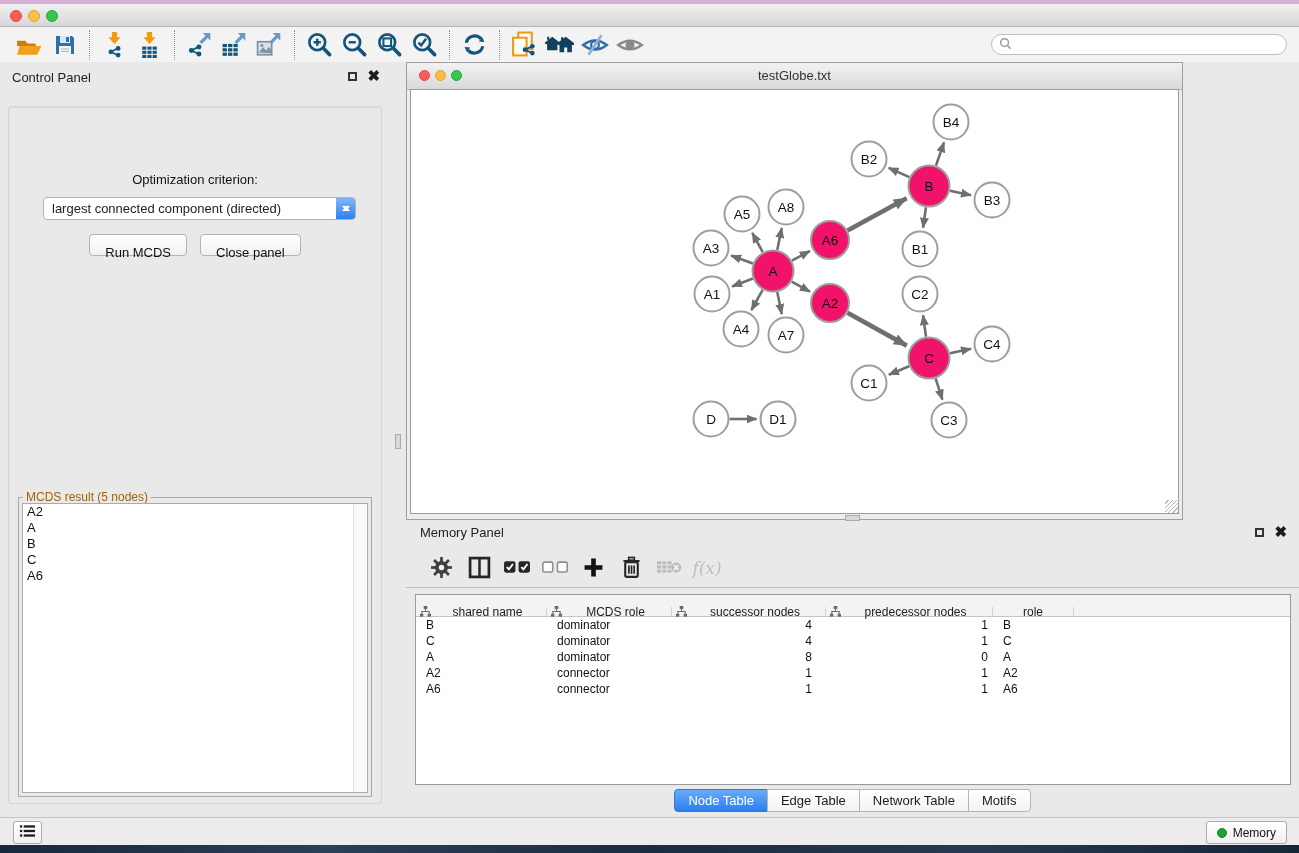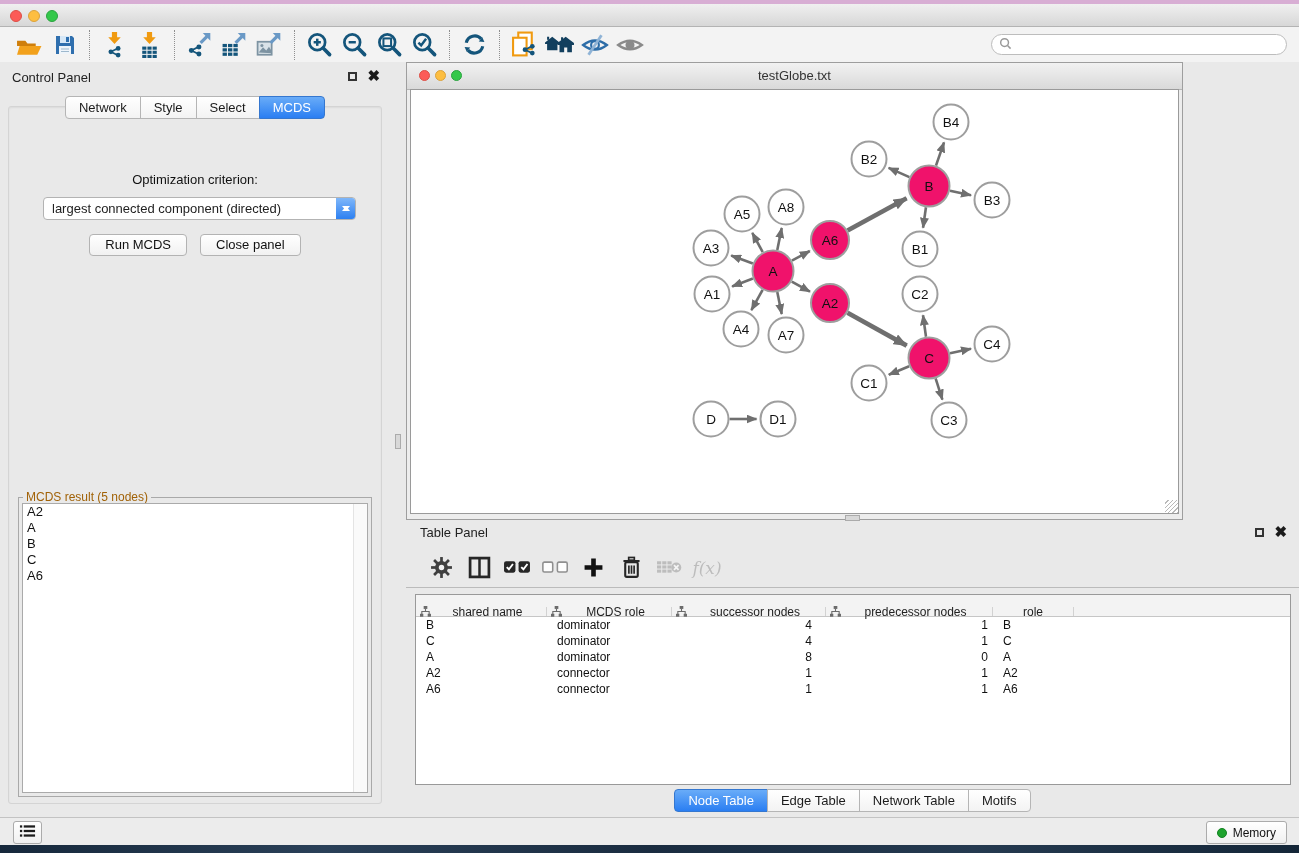--- a/index.html
+++ b/index.html
@@ -50,21 +50,21 @@
       border:1px solid #d4d4d4;border-radius:3px;box-shadow:inset 0 1px 2px rgba(0,0,0,0.06);}
   .opt-label{position:absolute;left:0;right:0;top:65px;text-align:center;font-size:13px;color:#111;}
   .criterion{position:absolute;left:34px;top:90px;width:313px;height:23px;background:#fff;
       border:1px solid #b3b3b3;border-radius:4px;display:flex;align-items:center;box-sizing:border-box;gap:46px;}
   .criterion .val{flex:1;font-size:13px;padding-left:8px;white-space:nowrap;overflow:hidden;}
   .criterion .stepper{width:19px;height:21px;background:linear-gradient(#7fb7fa,#2d80f1);
       border-radius:0 3px 3px 0;position:relative;}
   .criterion .stepper:before{content:"";position:absolute;left:5.5px;top:4px;border:4px solid transparent;border-bottom:5px solid #fff;}
   .criterion .stepper:after{content:"";position:absolute;left:5.5px;bottom:4px;border:4px solid transparent;border-top:5px solid #fff;}
   .cp-buttons{position:absolute;left:0;right:0;top:127px;display:flex;justify-content:center;gap:13px;}
-  .btn{height:22px;line-height:20px;padding:0 15px;font-size:13px;background:linear-gradient(#ffffff,#f1f1f1);
+  .btn{height:22px;line-height:20px;padding:8px 15px;font-size:13px;background:linear-gradient(#ffffff,#f1f1f1);
       border:1px solid #b3b3b3;border-radius:4px;color:#111;}
   .mcds-fieldset{position:absolute;left:9px;right:9px;top:390px;bottom:6px;border:1px solid #a9a9a9;
       background:#e9e9e9;}
   .mcds-legend{position:absolute;left:4px;top:-8px;background:#e9e9e9;padding:0 3px;font-size:12px;color:#a16207;}
   .mcds-list{position:absolute;left:3px;right:3px;top:5px;bottom:3px;background:#fff;border:1px solid #aaa;
       overflow:hidden;}
   .mcds-scroll{position:absolute;right:0;top:0;bottom:0;width:13px;background:#fafafa;border-left:1px solid #e4e4e4;}
   .mcds-item{font-size:13px;line-height:16px;padding-left:4px;color:#111;}
 
   
@@ -317,26 +317,20 @@
       <input type="text" placeholder="" style="">
     </div>
   </div>
 
   <div class="control-panel">
     <div class="cp-head panel-head-title">Control Panel</div>
     <div class="cp-icons">
       <span class="win-float"></span>
       <span class="win-close">✖</span>
     </div>
-    <div class="cp-tabs" id="cp-tabs">
-        <span class="tab">Network</span>
-        <span class="tab">Style</span>
-        <span class="tab">Select</span>
-        <span class="tab active">MCDS</span>
-      </div>
     <div class="cp-content">
       <div class="opt-label">Optimization criterion:</div>
       <div class="criterion">
         <span class="val">largest connected component (directed)</span>
         <span class="stepper"></span>
       </div>
       <div class="cp-buttons">
         <button class="btn">Run MCDS</button>
         <button class="btn">Close panel</button>
       </div>
@@ -478,21 +472,21 @@
             <text x="367" y="333.5" text-anchor="middle" font-size="13.5" fill="#111111" font-family="&quot;Liberation Sans&quot;, sans-serif">D1</text>
           </g>
         </svg>
       <div class="net-resize"></div>
     </div>
   </div>
 
   <div class="h-grab"></div>
 
   <div class="table-panel">
-    <div class="tp-head panel-head-title">Table Panel</div>
+    <div class="tp-head panel-head-title">Memory Panel</div>
     <div class="tp-icons">
       <span class="win-float"></span>
       <span class="win-close">✖</span>
     </div>
     <div class="tp-toolbar" id="tp-toolbar">
         <span class="tpi">
           <svg width="23" height="23" viewBox="0 0 22 22">
             <g stroke="#3f3f3f" stroke-width="2.6">
               <line x1="11" y1="1" x2="11" y2="21"></line>
               <line x1="1" y1="11" x2="21" y2="11"></line>

